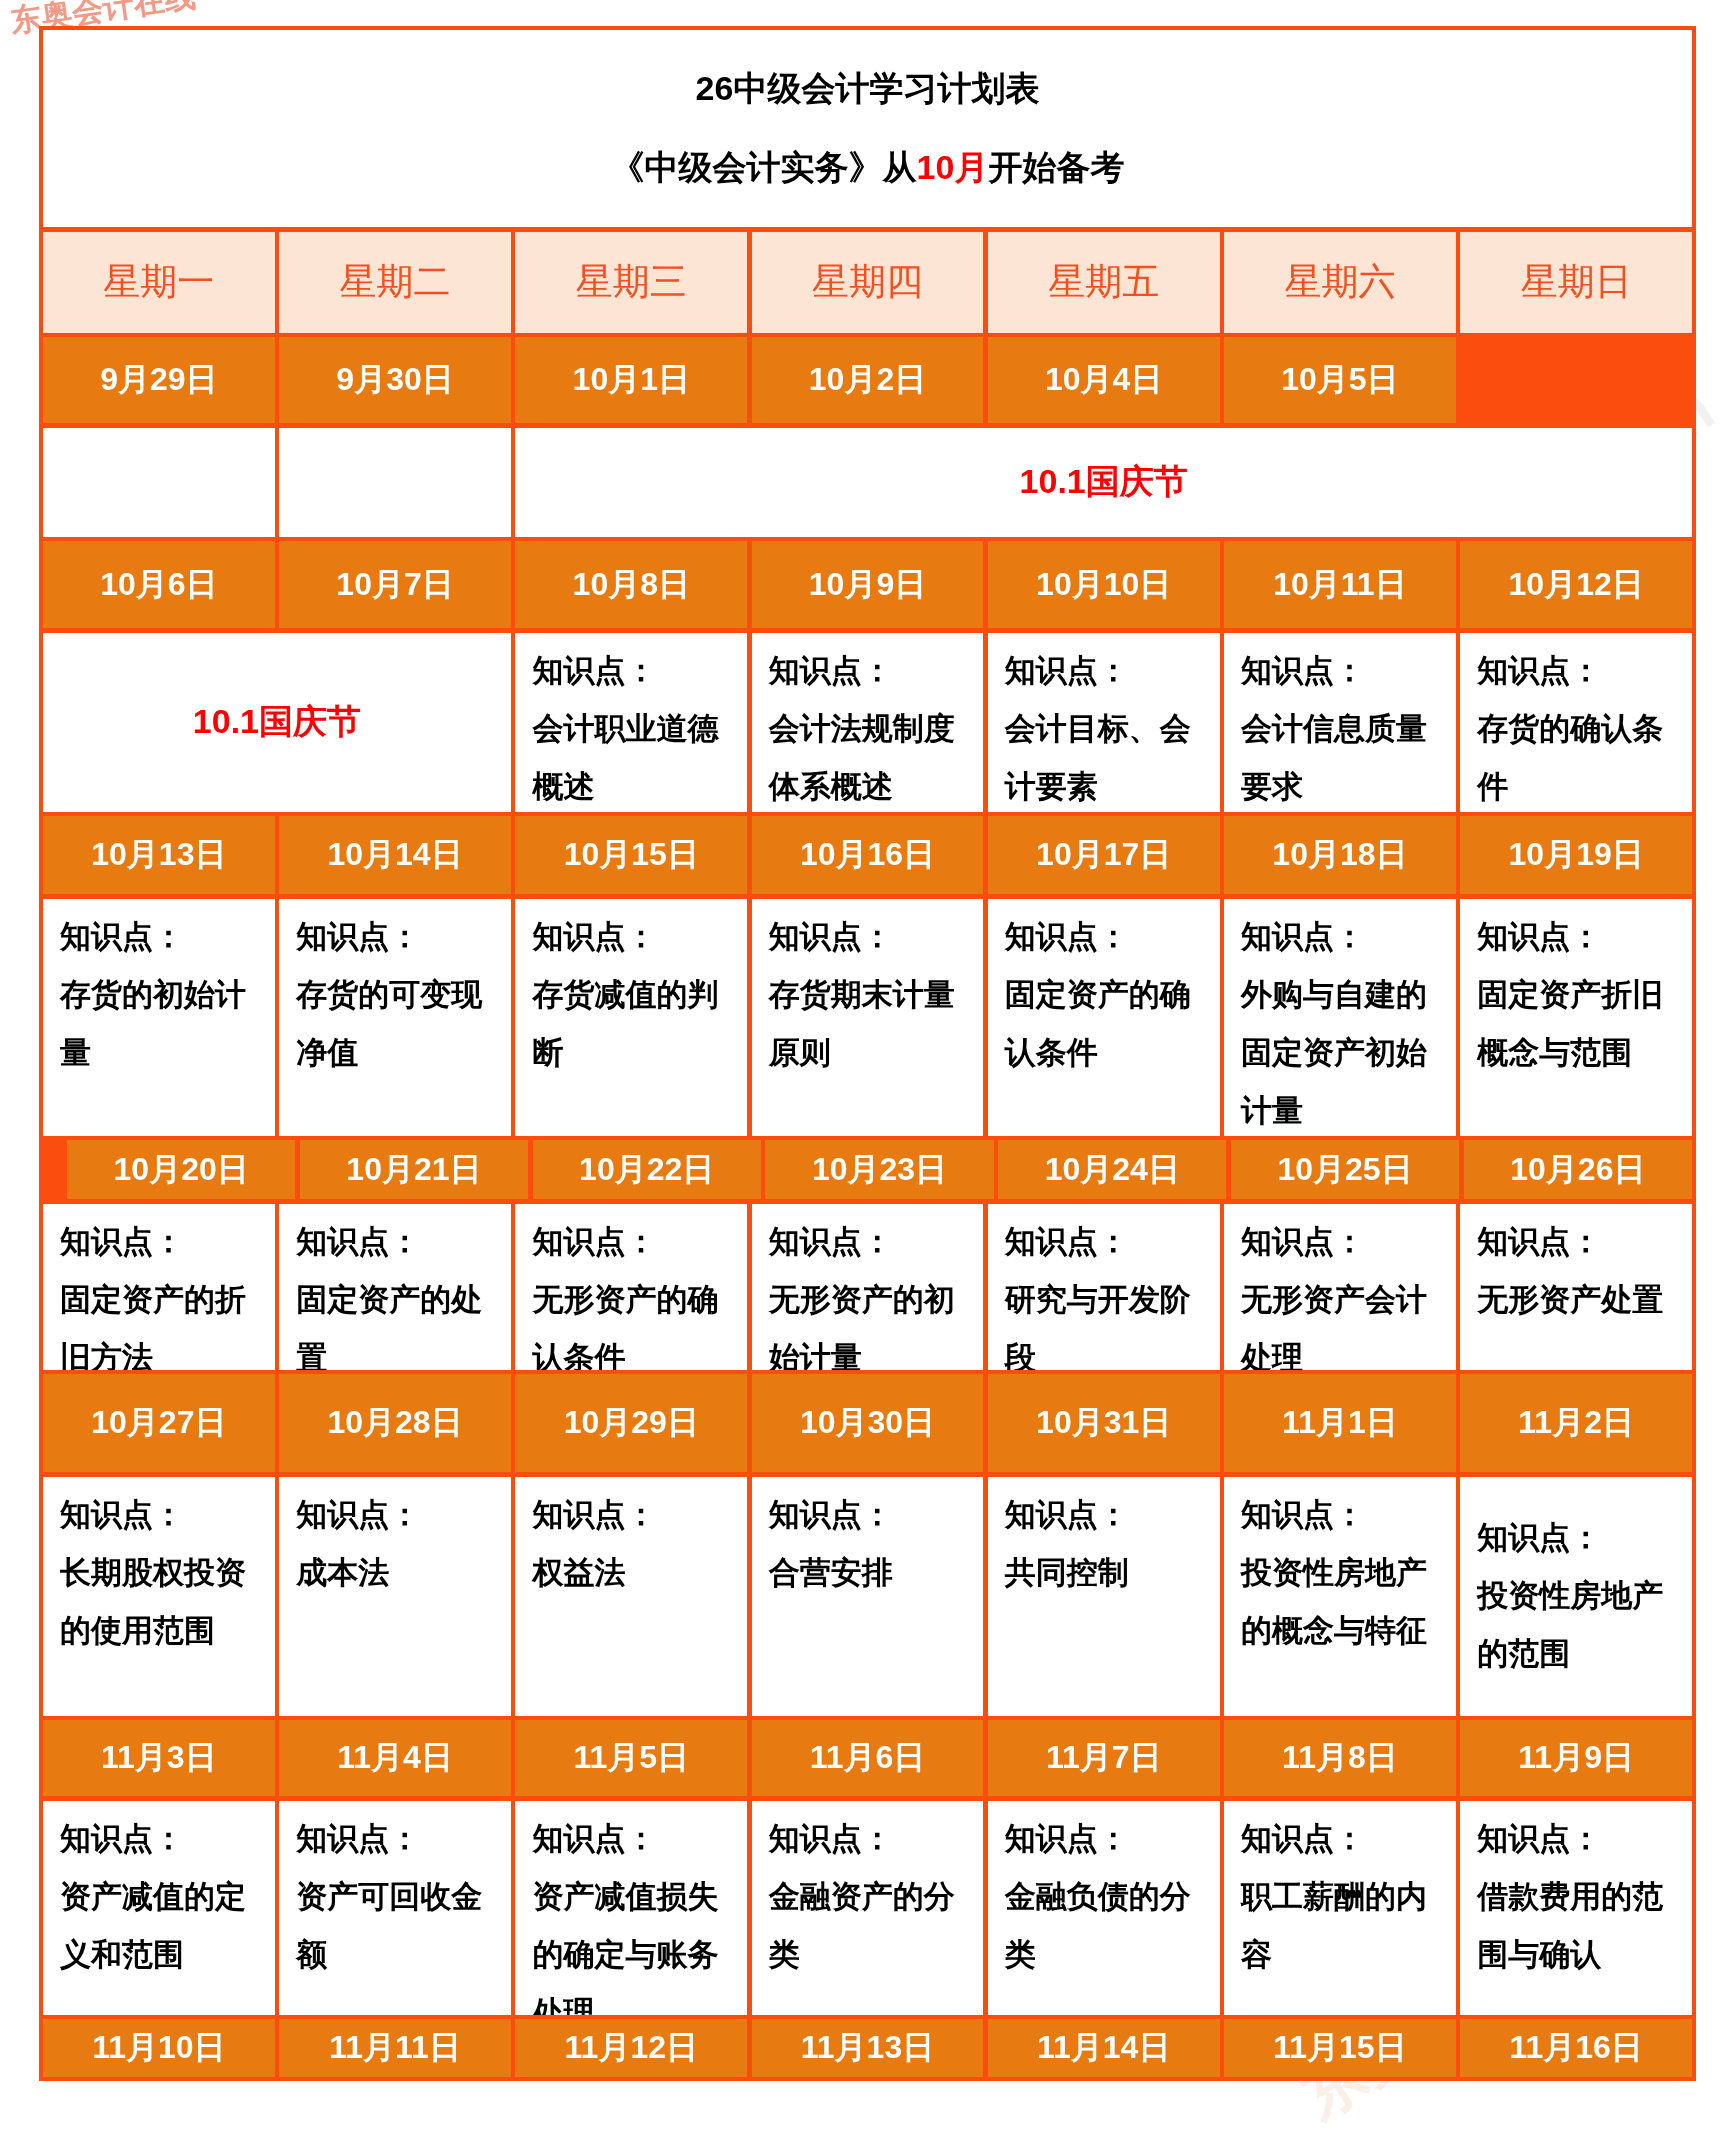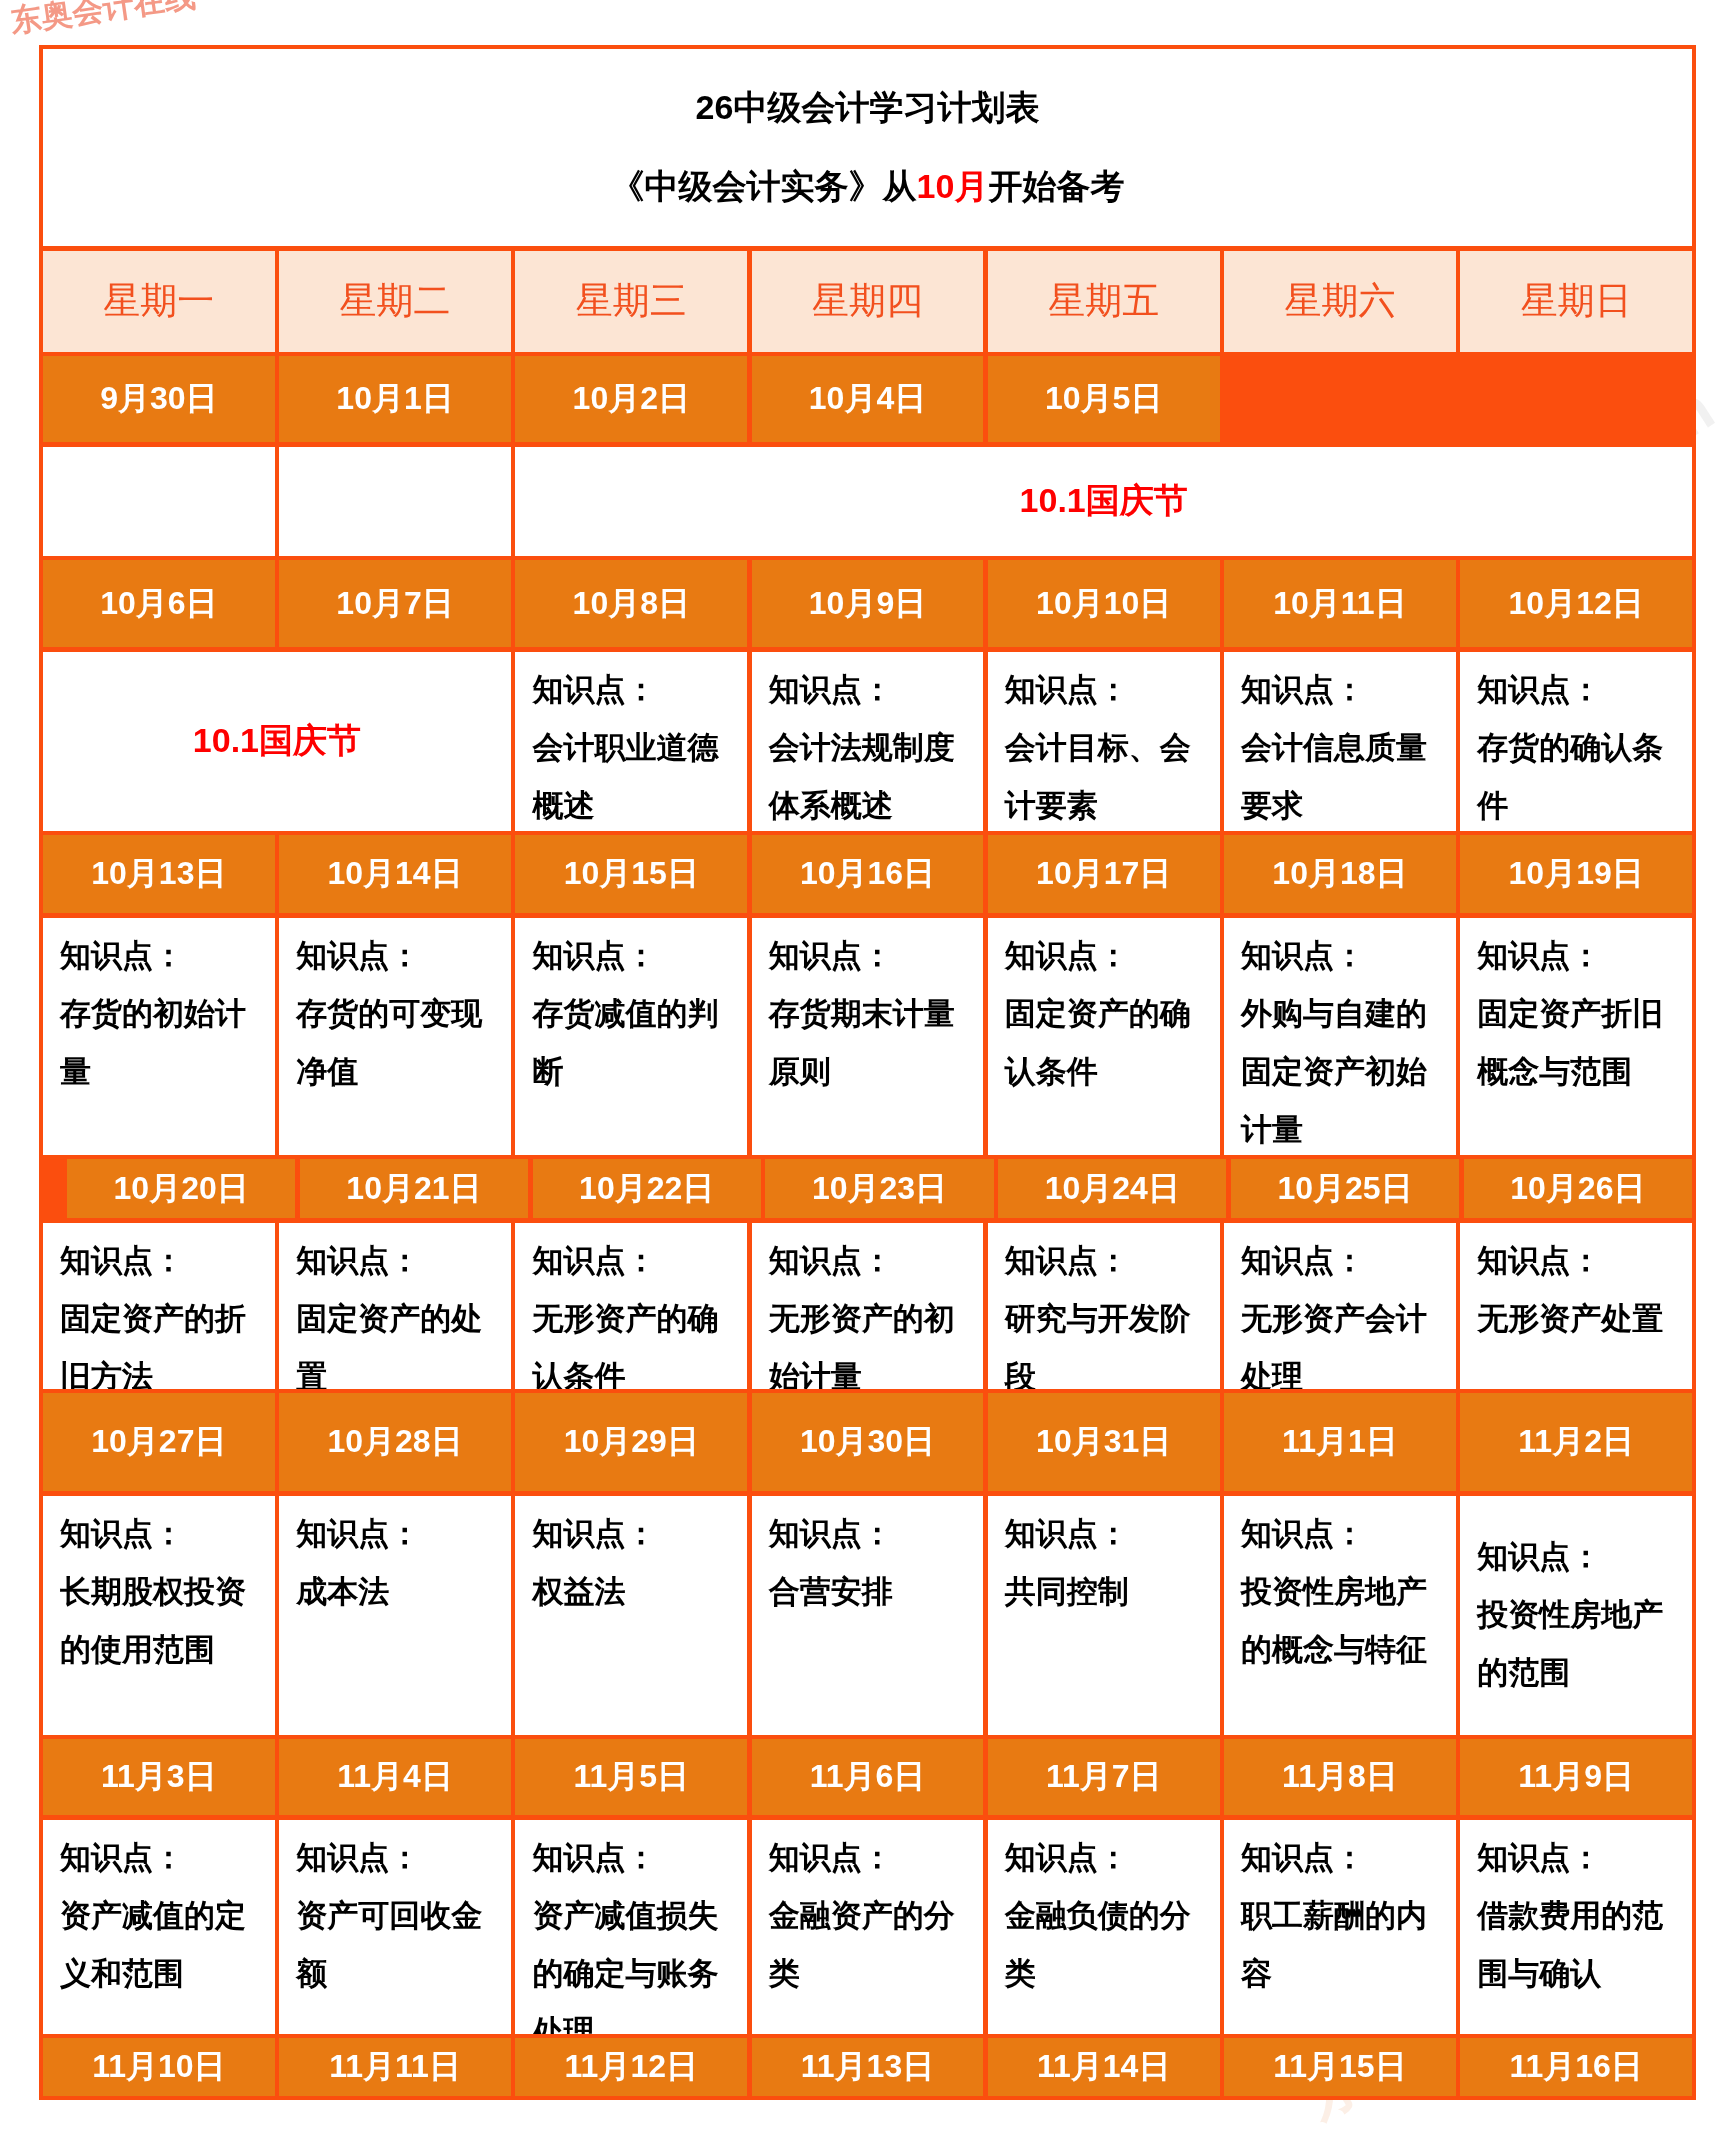--- a/index.html
+++ b/index.html
@@ -17,21 +17,21 @@
 
   
   .wm{position:absolute;pointer-events:none;white-space:nowrap;font-weight:bold;}
   .wm-text{color:rgba(150,150,150,0.13);font-size:62px;transform:rotate(-33deg);}
   .wm-orange{color:rgba(235,140,80,0.14);}
   .wm-corner{color:rgba(235,70,35,0.55);font-size:31px;transform:rotate(-8deg);top:-12.5px;left:10.2px;}
   .wm-ring{border:19.3px solid rgba(140,140,140,0.10);border-radius:50%;}
 
   
   .cal{
-    position:absolute;left:39px;top:45px;width:1657px;
+    position:absolute;left:39px;top:26px;width:1657px;
     background:var(--grid);
     border:4.5px solid var(--grid);
     display:flex;flex-direction:column;gap:4.5px;
   }
   .row{display:grid;grid-template-columns:repeat(7,1fr);gap:4.5px;}
   .cell{background:#ffffff;overflow:hidden;color:var(--body-text);}
 
   .r-title{height:197px;}
   .r-week{height:101px;}
   .r-d1{height:86px;}
@@ -109,20 +109,21 @@
       <div class="cell week-cell">星期一</div>
       <div class="cell week-cell">星期二</div>
       <div class="cell week-cell">星期三</div>
       <div class="cell week-cell">星期四</div>
       <div class="cell week-cell">星期五</div>
       <div class="cell week-cell">星期六</div>
       <div class="cell week-cell">星期日</div>
     </div>
 
     <div class="row r-d1">
+      <div class="cell date-cell">9月29日</div>
       <div class="cell date-cell">9月30日</div>
       <div class="cell date-cell">10月1日</div>
       <div class="cell date-cell">10月2日</div>
       <div class="cell date-cell">10月4日</div>
       <div class="cell date-cell">10月5日</div>
     </div>
 
     <div class="row r-h1">
       <div class="cell"></div>
       <div class="cell"></div>

